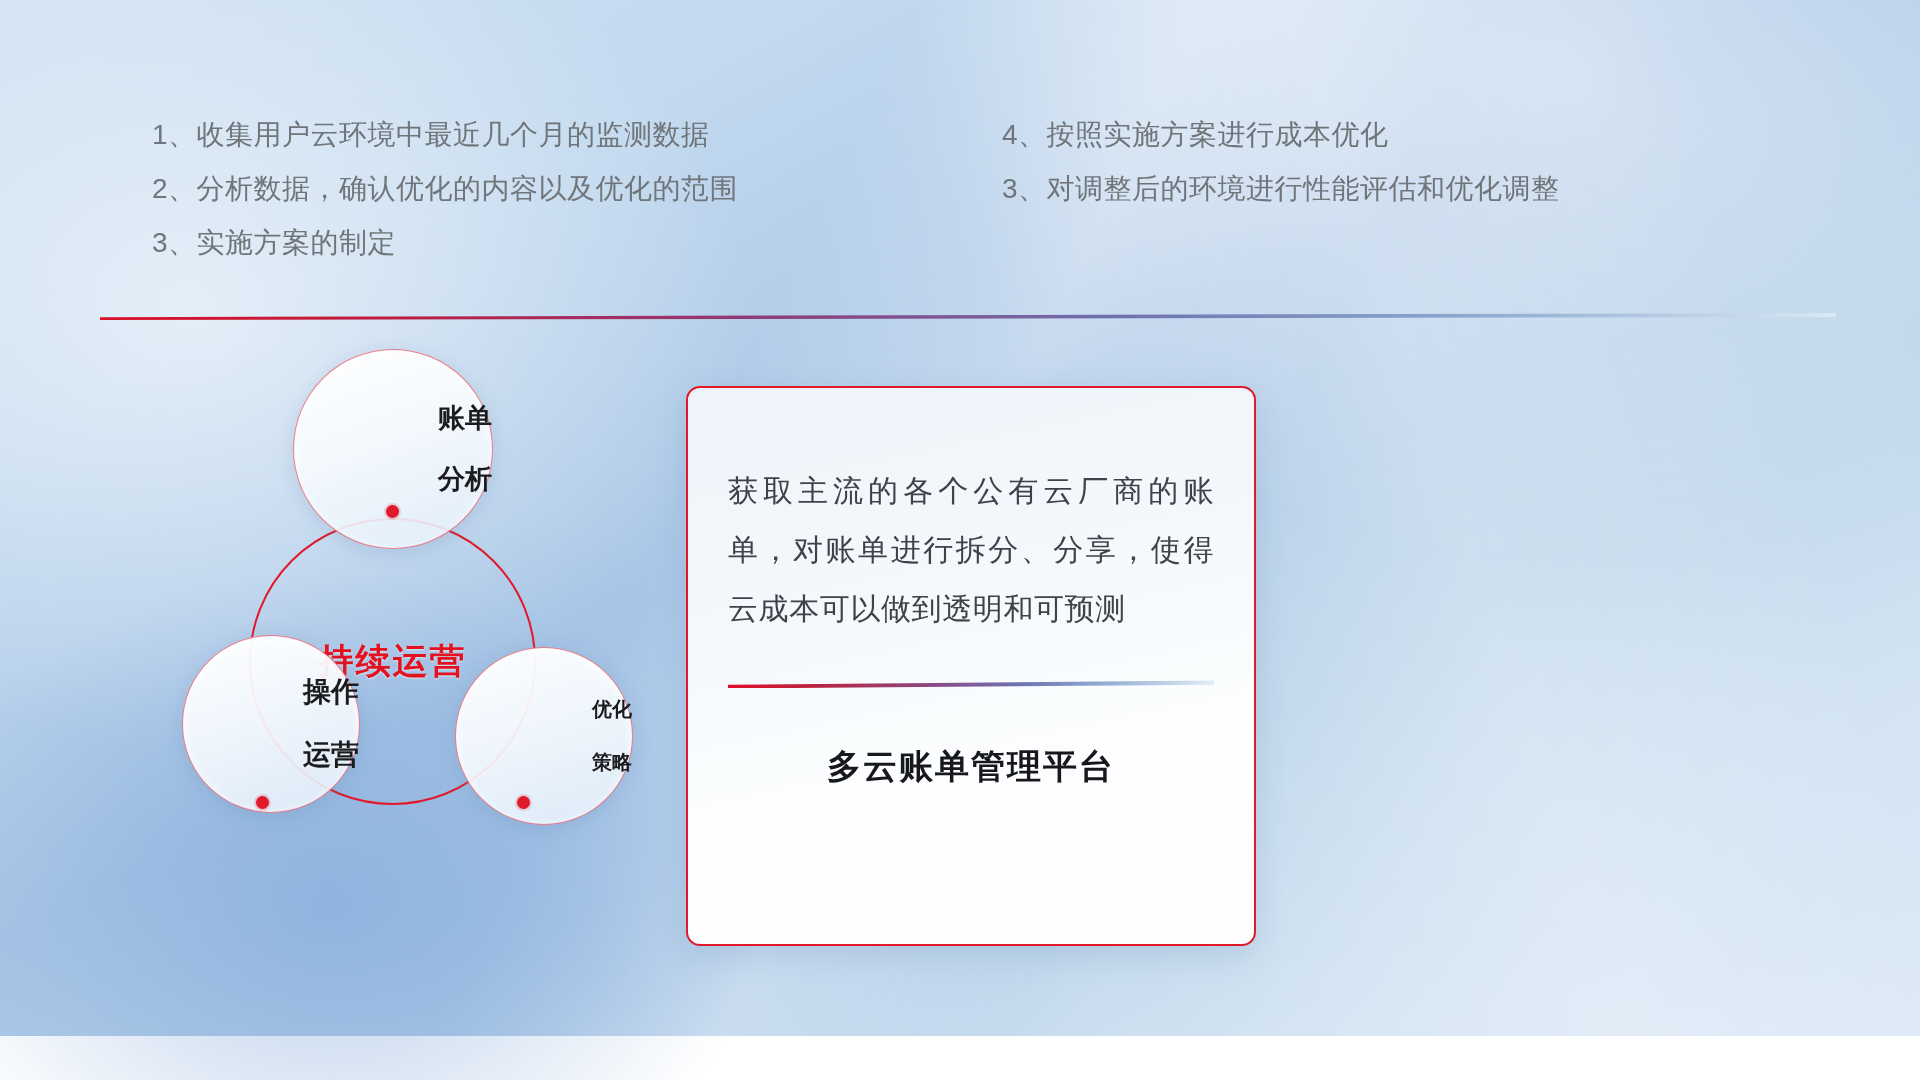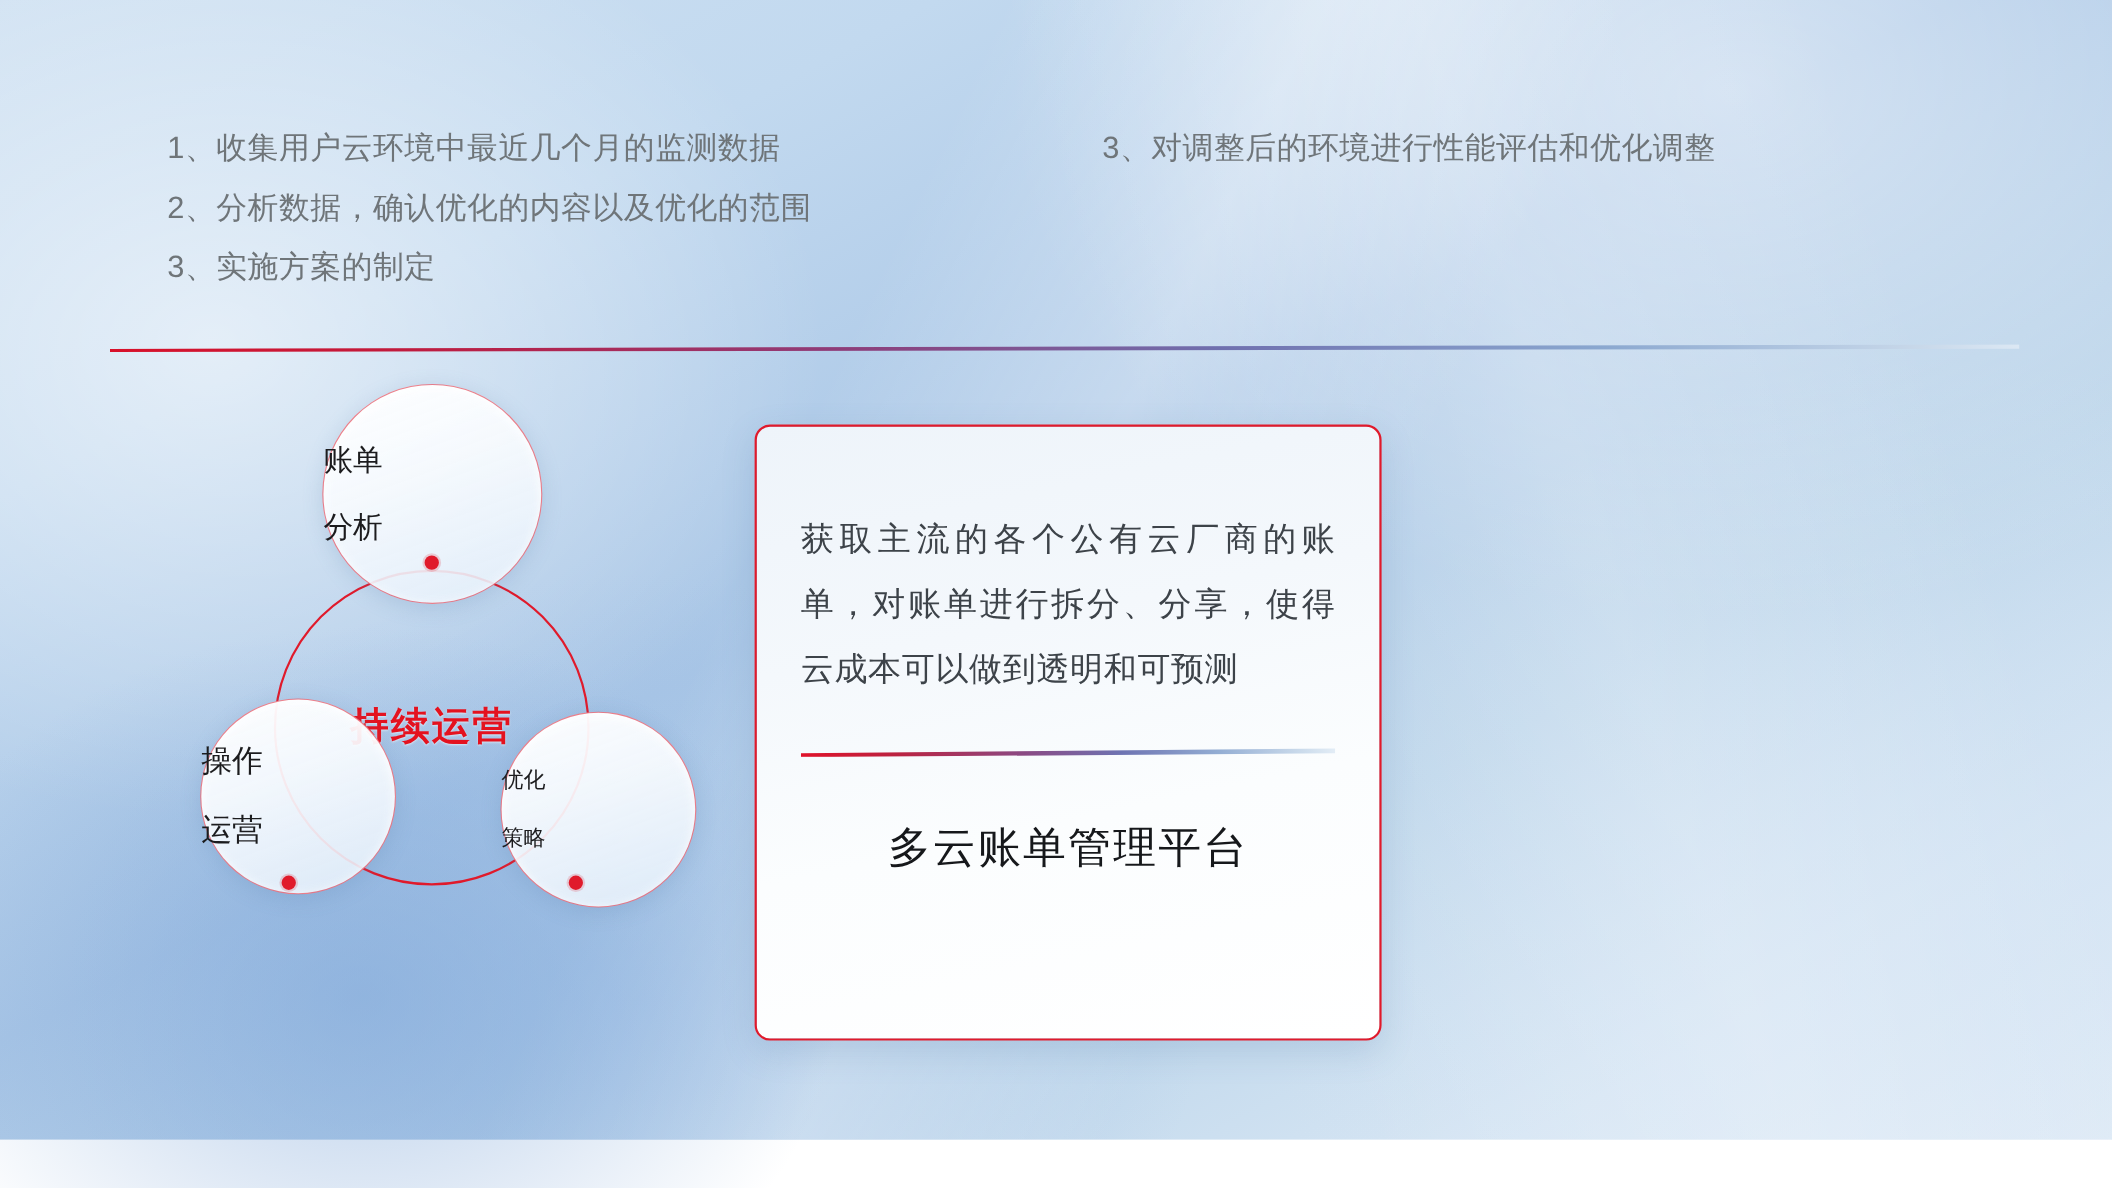--- a/index.html
+++ b/index.html
@@ -91,24 +91,24 @@
   .bubble {
     position: absolute;
     border-radius: 50%;
     box-sizing: border-box;
     border: 1.6px solid rgba(224,26,43,0.55);
     background:
       linear-gradient(160deg, rgba(255,255,255,0.97) 0%, rgba(248,251,254,0.93) 40%, rgba(228,239,250,0.88) 100%);
     box-shadow: 0 4px 18px rgba(90,130,175,0.22), inset 0 2px 10px rgba(255,255,255,0.9);
     display: flex;
     flex-direction: column;
-    align-items: flex-start;
+    align-items: flex-end;
     justify-content: center;
     color: #1c1c1e;
-    font-weight: normal;
+    font-weight: bold;
     line-height: 1.24;
     gap: 28px;
   }
   .bubble-top {
     left: 195px; top: -6px;
     width: 200px; height: 200px;
     font-size: 27px;
   }
   .bubble-bl {
     left: 84px; top: 280px;
@@ -181,39 +181,40 @@
 
   .card-rule {
     margin-top: 42px;
     height: 8px;
     background: linear-gradient(90deg, #e0122a 0%, #bb2341 18%, #8a4a84 42%, #6e74b2 60%, #93add3 78%, #ccdcec 94%, #e3edf6 100%);
     clip-path: polygon(0 55%, 100% 0, 100% 55%, 0 100%);
   }
 
   .card-title {
     margin-top: 56px;
-    font-size: 39px;
-    font-weight: normal;
+    font-size: 34px;
+    font-weight: bold;
     color: #16181b;
     letter-spacing: 2px;
     text-align: center;
   }
 </style>
 </head>
 <body>
 
 <div id="slide">
 
   <div class="bullets left layer">
     <div class="bullet-line">1、收集用户云环境中最近几个月的监测数据</div>
     <div class="bullet-line">2、分析数据，确认优化的内容以及优化的范围</div>
     <div class="bullet-line">3、实施方案的制定</div>
   </div>
 
   <div class="bullets right layer">
+    <div class="bullet-line">4、按照实施方案进行成本优化</div>
     <div class="bullet-line">3、对调整后的环境进行性能评估和优化调整</div>
   </div>
 
   <div class="divider-main layer"></div>
 
   <div class="venn layer">
 
     <div class="ring ring-main"></div>
 
     <div class="center-label">

